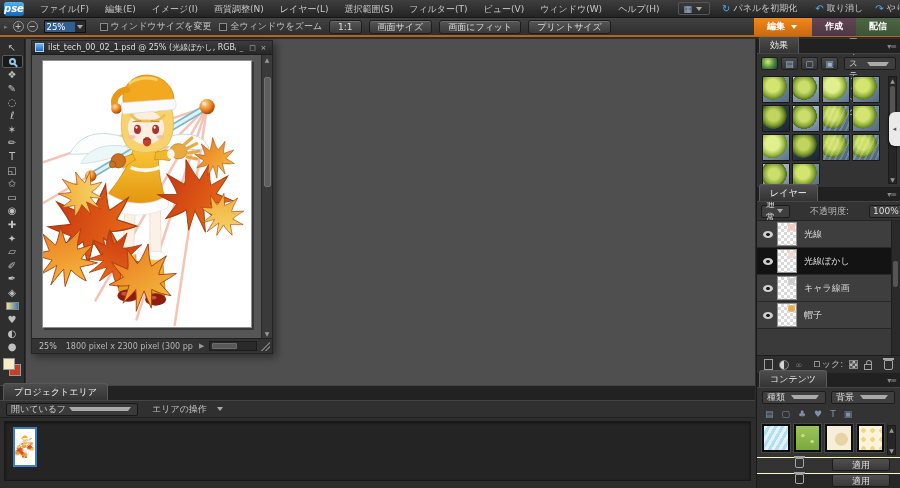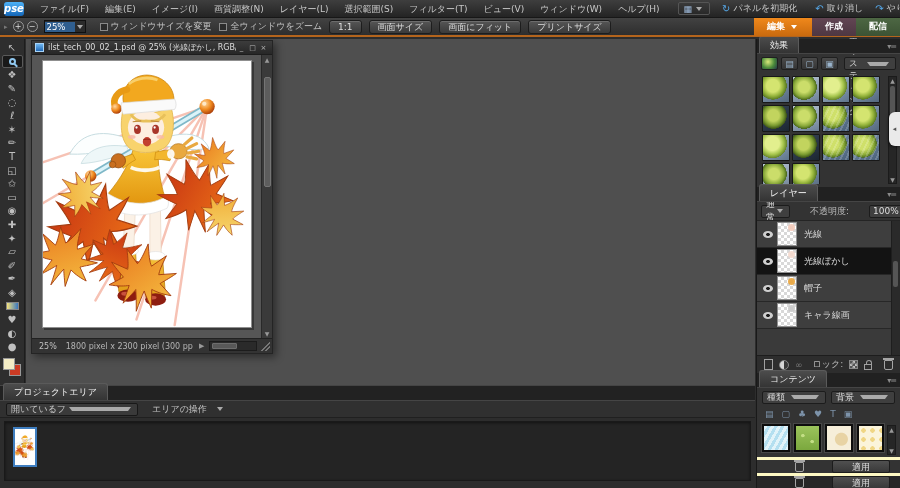--- a/index.html
+++ b/index.html
@@ -134,21 +134,21 @@
 .cdrop span{flex:1}
 .cicons{height:15px;display:flex;gap:8px;padding:0 8px;align-items:center;color:#7d93aa;font-size:9px}
 .cthumbswrap{position:relative;padding:3px 16px 3px 5px;height:36px}
 .cthumbs{display:flex;gap:4px}
 .cthumb{width:28px;height:28px;border:2px solid #0d0d0d;outline:1px solid #484848}
 .cthumb.stripes{background:repeating-linear-gradient(120deg,#e2f3f9 0 3px,#b4dff0 3px 6px)}
 .cthumb.grass{background:radial-gradient(circle at 30% 40%,#c2de84 1.5px,transparent 2px),radial-gradient(circle at 70% 65%,#c2de84 1.5px,transparent 2px),linear-gradient(#9cc45c,#7ba83e)}
 .cthumb.cream{background:radial-gradient(circle at 60% 55%,#e8d3a4 6px,transparent 7px),#f6eed9}
 .cthumb.dots{background:radial-gradient(#f0d684 2px,transparent 2.5px),#fbf4da;background-size:9px 9px}
 .cscroll{position:absolute;right:4px;top:4px;width:9px;height:30px;background:#262626;border:1px solid #1b1b1b;display:flex;flex-direction:column;align-items:center;justify-content:space-between;font-size:6px;color:#999}
-.applyrow{height:16px;display:flex;align-items:center;justify-content:flex-end;gap:28px;padding:0 10px;border-top:3px solid #fef9c3}
+.applyrow{height:16px;display:flex;align-items:flex-start;justify-content:flex-end;gap:28px;padding:0 10px;border-top:1px solid #fef9c3}
 .applyrow.dark{background:#272727}
 .applybtn{min-width:58px;height:13px;background:linear-gradient(#505050,#393939);border:1px solid #1c1c1c;border-radius:2px;text-align:center;line-height:12px;color:#ddd}
 .applyrow .ic-trash{margin-left:0}
 .flyout{position:absolute;right:0;top:112px;width:11px;height:34px;background:#eaeaea;border-radius:6px 0 0 6px;box-shadow:-1px 1px 3px rgba(0,0,0,.45);z-index:30;display:flex;align-items:center;justify-content:center;color:#555;font-size:7px}
 </style>
 </head>
 <body>
 
 <div id="app">
 
@@ -536,32 +536,32 @@
               <div class="lthumb">
                 <span class="lhint" style="background: rgb(245, 217, 205);"></span>
               </div>
               <span class="lname">光線ぼかし</span>
             </div>
             <div class="lrow">
               <div class="leye">
                 <span class="eye"></span>
               </div>
               <div class="lthumb">
-                <span class="lhint" style="background: rgb(234, 164, 58);"></span>
-              </div>
-              <span class="lname">帽子</span>
+                <span class="lhint" style="background: rgb(201, 201, 201);"></span>
+              </div>
+              <span class="lname">キャラ線画</span>
             </div>
             <div class="lrow">
               <div class="leye">
                 <span class="eye"></span>
               </div>
               <div class="lthumb">
-                <span class="lhint" style="background: rgb(201, 201, 201);"></span>
-              </div>
-              <span class="lname">キャラ線画</span>
+                <span class="lhint" style="background: rgb(234, 164, 58);"></span>
+              </div>
+              <span class="lname">帽子</span>
             </div>
             <div class="lscroll">
               <div class="ethumbbar"></div>
             </div>
         </div>
         <div class="lbottom">
           <div class="ic-npage"></div>
           <div class="ic-half"></div>
           <div class="ic-link">∞</div>
           <span class="locklabel">ロック:</span>

